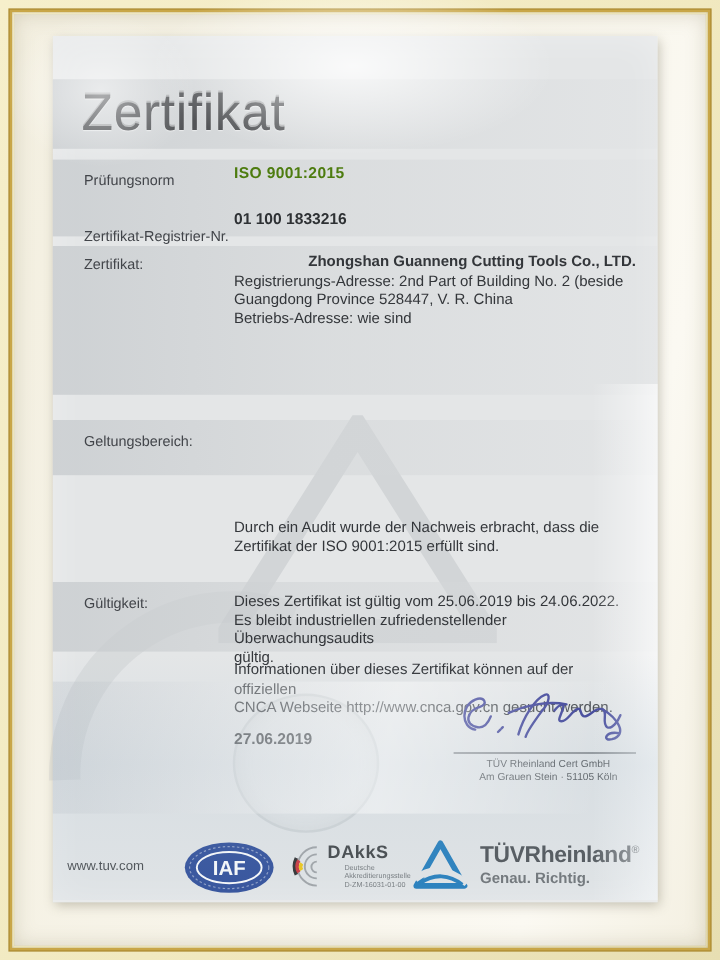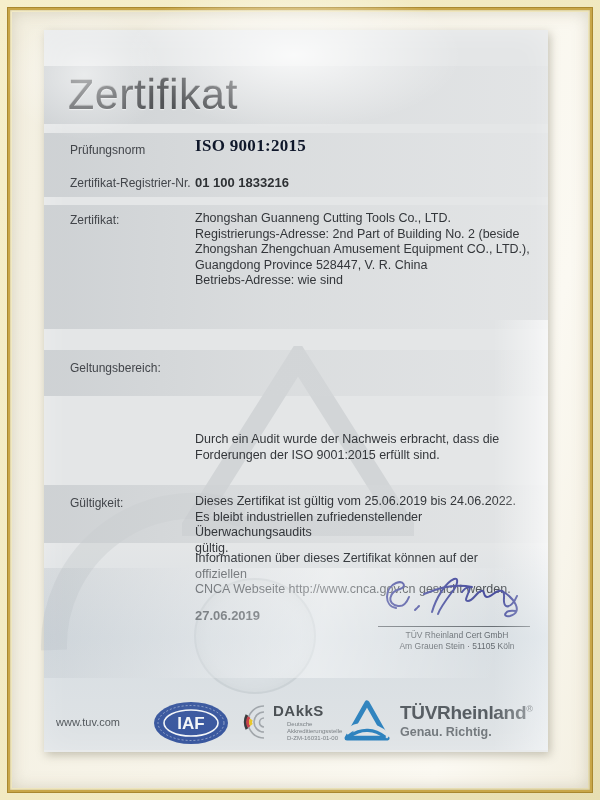--- a/index.html
+++ b/index.html
@@ -28,24 +28,24 @@
   .band-norm{top:103px;height:64px;}
   .band-unt{top:175px;height:124px;}
   .band-gelt{top:320px;height:46px;}
   .band-gue{top:455px;height:58px;}
   .txt{position:absolute;z-index:4;color:#34373a;}
   .cert-title{
     left:24px;top:40px;font-size:43px;letter-spacing:.5px;color:#525457;
     text-shadow:0 1px 1px rgba(255,255,255,.55), 0 -1px 0 rgba(60,60,60,.25);
   }
   .label{font-size:12px;color:#42454a;left:26px;text-align:right;}
-  .val-norm{left:151px;top:106px;font-size:17px;font-weight:bold;color:#0f172a;letter-spacing:.3px;font-family:Liberation Serif, serif;}
+  .val-norm{left:151px;top:106px;font-size:13px;font-weight:bold;color:#4d7c0f;letter-spacing:.3px;}
   .val-reg{left:151px;top:145px;font-size:13px;font-weight:bold;color:#2e3134;}
   .block{left:151px;width:335px;font-size:12.5px;line-height:15.6px;color:#33363a;}
-  .company{font-weight:normal;}
+  .company{font-weight:bold;text-align:right;}
   .date{left:151px;top:578px;font-size:13px;font-weight:bold;color:#303336;}
   .sig-wrap{position:absolute;left:330px;top:540px;width:170px;z-index:4;}
   .sig-line{border-bottom:1.3px solid #4a4d50;width:152px;margin:0 0 3px 4px;}
   .issuer{font-size:8.5px;line-height:10.5px;color:#3b3e41;text-align:center;width:166px;}
   .watermark{position:absolute;z-index:0;}
   .seal{
     position:absolute;left:150px;top:548px;width:118px;height:112px;border-radius:50%;
     border:2px solid rgba(158,164,169,.28);z-index:2;
     box-shadow:inset 0 0 14px rgba(158,164,169,.18);
   }
@@ -92,37 +92,36 @@
   </svg>
   <svg class="watermark" style="left:-10px;top:430px;" width="230" height="200" viewBox="0 0 230 200">
     <path d="M20,190 A140,140 0 0 1 210,55" fill="none" stroke="rgba(168,174,179,.20)" stroke-width="26"></path>
   </svg>
   <div class="seal"></div>
 
   <div class="txt cert-title">Zertifikat</div>
 
   <div class="txt label" style="top:113px;">Prüfungsnorm</div>
   <div class="txt val-norm">ISO 9001:2015</div>
-  <div class="txt label" style="top:146px;">Zertifikat-Registrier-Nr.</div>
+  <div class="txt label" style="top:160px;">Zertifikat-Registrier-Nr.</div>
   <div class="txt val-reg">01 100 1833216</div>
 
   <div class="txt label" style="top:183px;">Zertifikat:</div>
   <div class="txt block" style="top:181px;">
     <div class="company">Zhongshan Guanneng Cutting Tools Co., LTD.</div>
     <div>Registrierungs-Adresse: 2nd Part of Building No. 2 (beside</div>
-    <div>Zhongshan Zhengchuan Amusement Equipment CO., LTD.),</div>
     <div>Guangdong Province 528447, V. R. China</div>
     <div>Betriebs-Adresse: wie sind</div>
   </div>
 
   <div class="txt label" style="top:331px;">Geltungsbereich:</div>
 
   <div class="txt block" style="top:402px;">
     <div>Durch ein Audit wurde der Nachweis erbracht, dass die</div>
-    <div>Forderungen der ISO 9001:2015 erfüllt sind.</div>
+    <div>Zertifikat der ISO 9001:2015 erfüllt sind.</div>
   </div>
 
   <div class="txt label" style="top:466px;">Gültigkeit:</div>
   <div class="txt block" style="top:464px;">
     <div>Dieses Zertifikat ist gültig vom 25.06.2019 bis 24.06.2022.</div>
     <div>Es bleibt industriellen zufriedenstellender Überwachungsaudits</div>
     <div>gültig.</div>
   </div>
 
   <div class="txt block" style="top:521px;">

